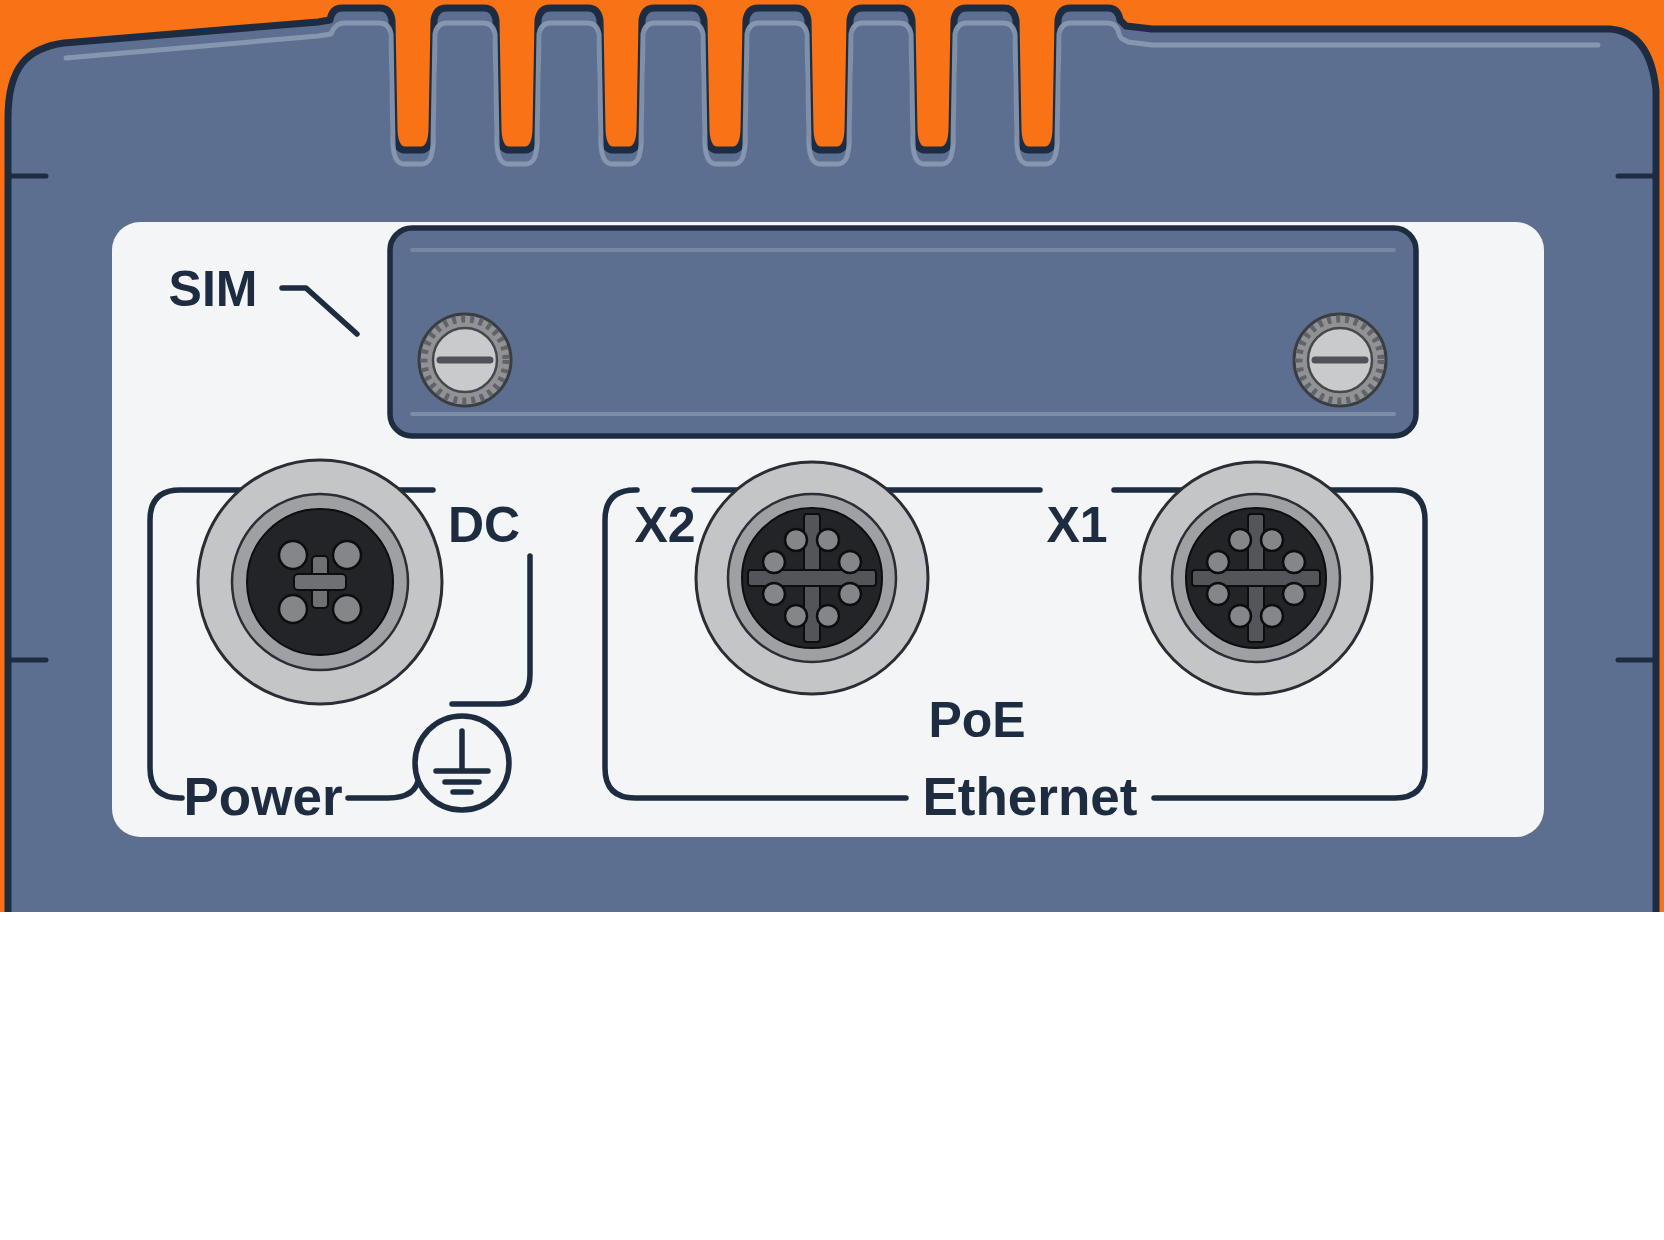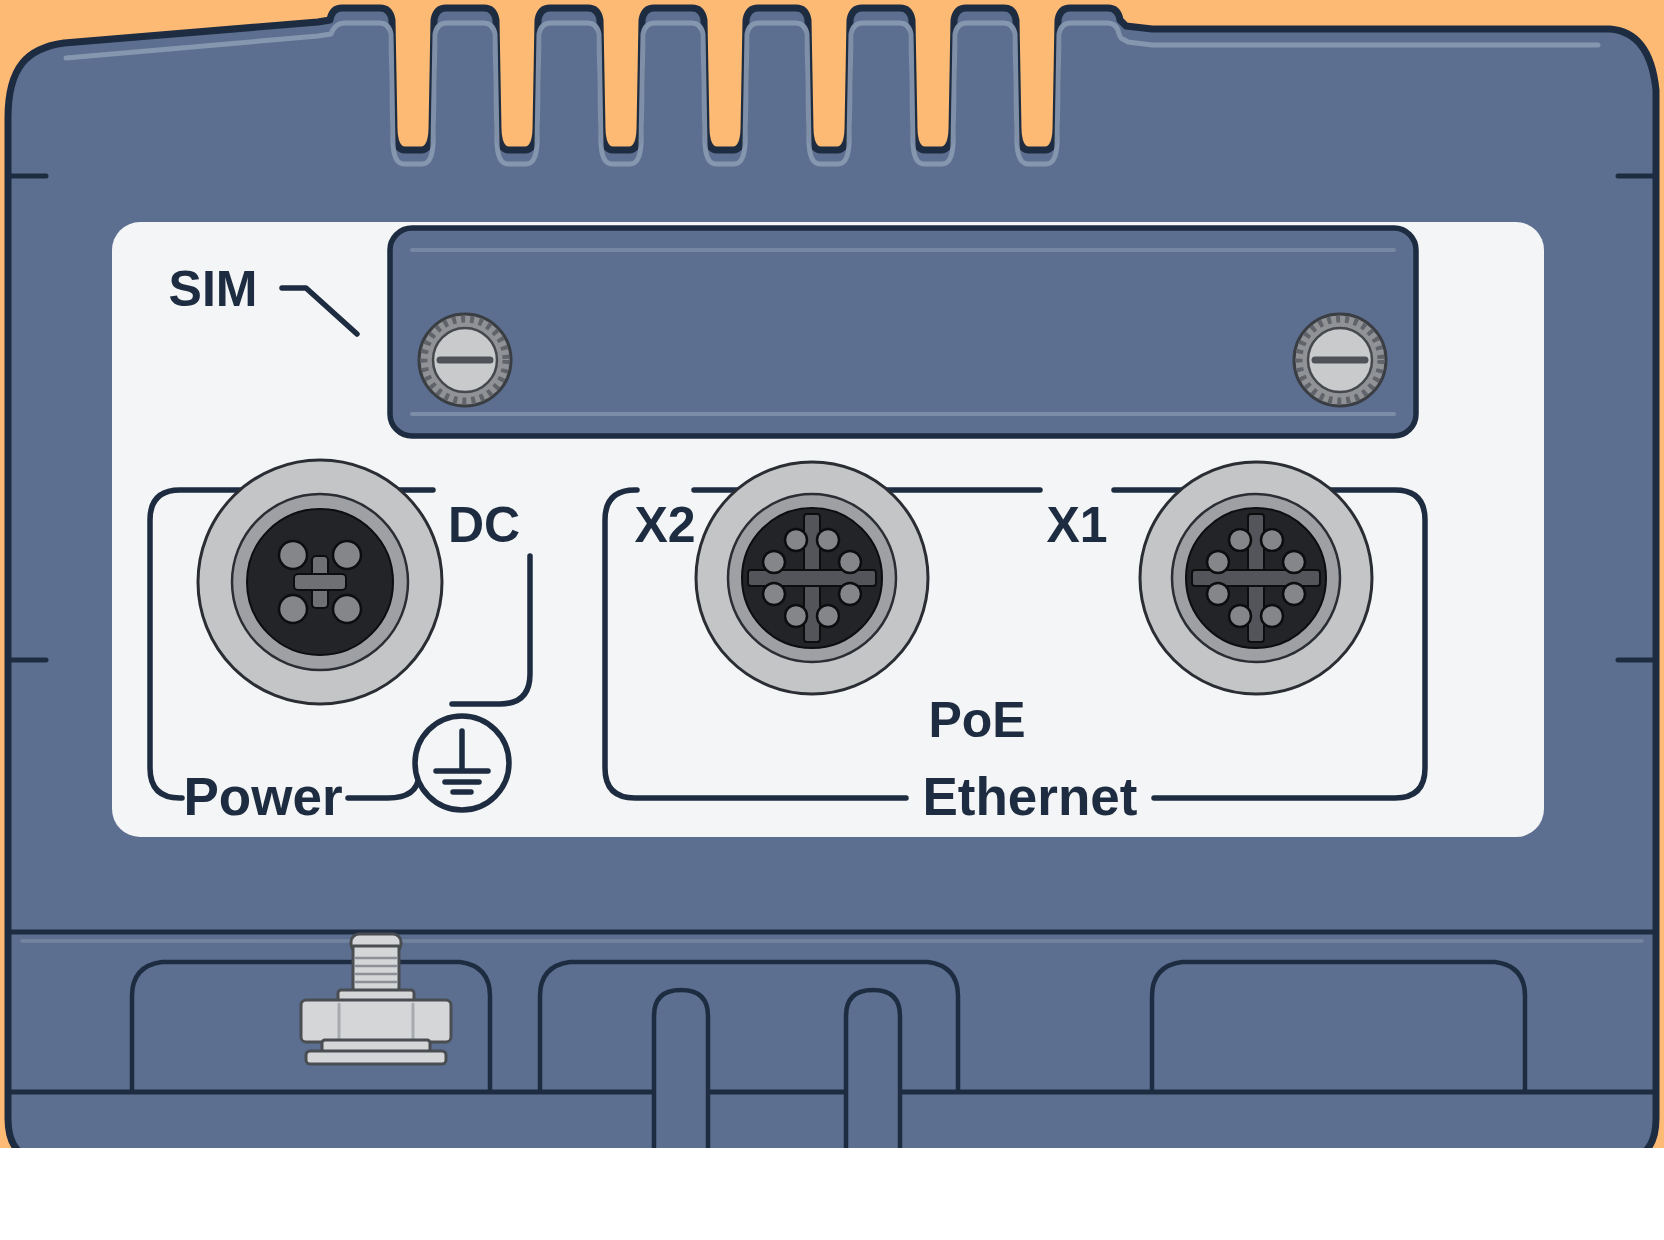--- a/index.html
+++ b/index.html
@@ -1,16 +1,16 @@
 <!DOCTYPE html>
 <html style="--body: #5c6f90; --outline: #1d2c40; --panel: #f4f5f6; --highlight: #8a9ab2; --connector-outer: #c4c5c7; --connector-ring: #9fa0a3; --connector-face: #232427; --pin: #85868a; --metal: #d5d6d8; --metal-stroke: #4a4d52;"><head>
 <meta charset="utf-8">
 <style>
   html,body{margin:0;padding:0;background:#ffffff;}
-  .stage{position:relative;width:1664px;height:1148px;background:#fdba74;overflow:hidden;}
+  .stage{position:relative;width:1664px;height:912px;background:#f97316;overflow:hidden;}
   svg{display:block;width:1664px;height:1240px;}
   text{font-family:"Liberation Sans",sans-serif;font-weight:bold;fill:var(--outline,#1d2c40);}
   .lbl{font-size:50px;}
   .lbl-lg{font-size:53px;}
   .body-fill{fill:var(--body,#5c6f90);stroke:var(--outline,#1d2c40);stroke-width:7;stroke-linejoin:round;}
   .echo{fill:none;stroke:var(--highlight,#8a9ab2);stroke-width:5;stroke-linecap:round;stroke-linejoin:round;opacity:.9;}
   .seam{stroke:var(--outline,#1d2c40);stroke-width:5;fill:none;stroke-linecap:round;}
   .outline-thick{fill:none;stroke:var(--outline,#1d2c40);stroke-width:5.5;stroke-linecap:round;stroke-linejoin:round;}
   .panel{fill:var(--panel,#f4f5f6);}
   .cover{fill:var(--body,#5c6f90);stroke:var(--outline,#1d2c40);stroke-width:5.5;stroke-linejoin:round;}

